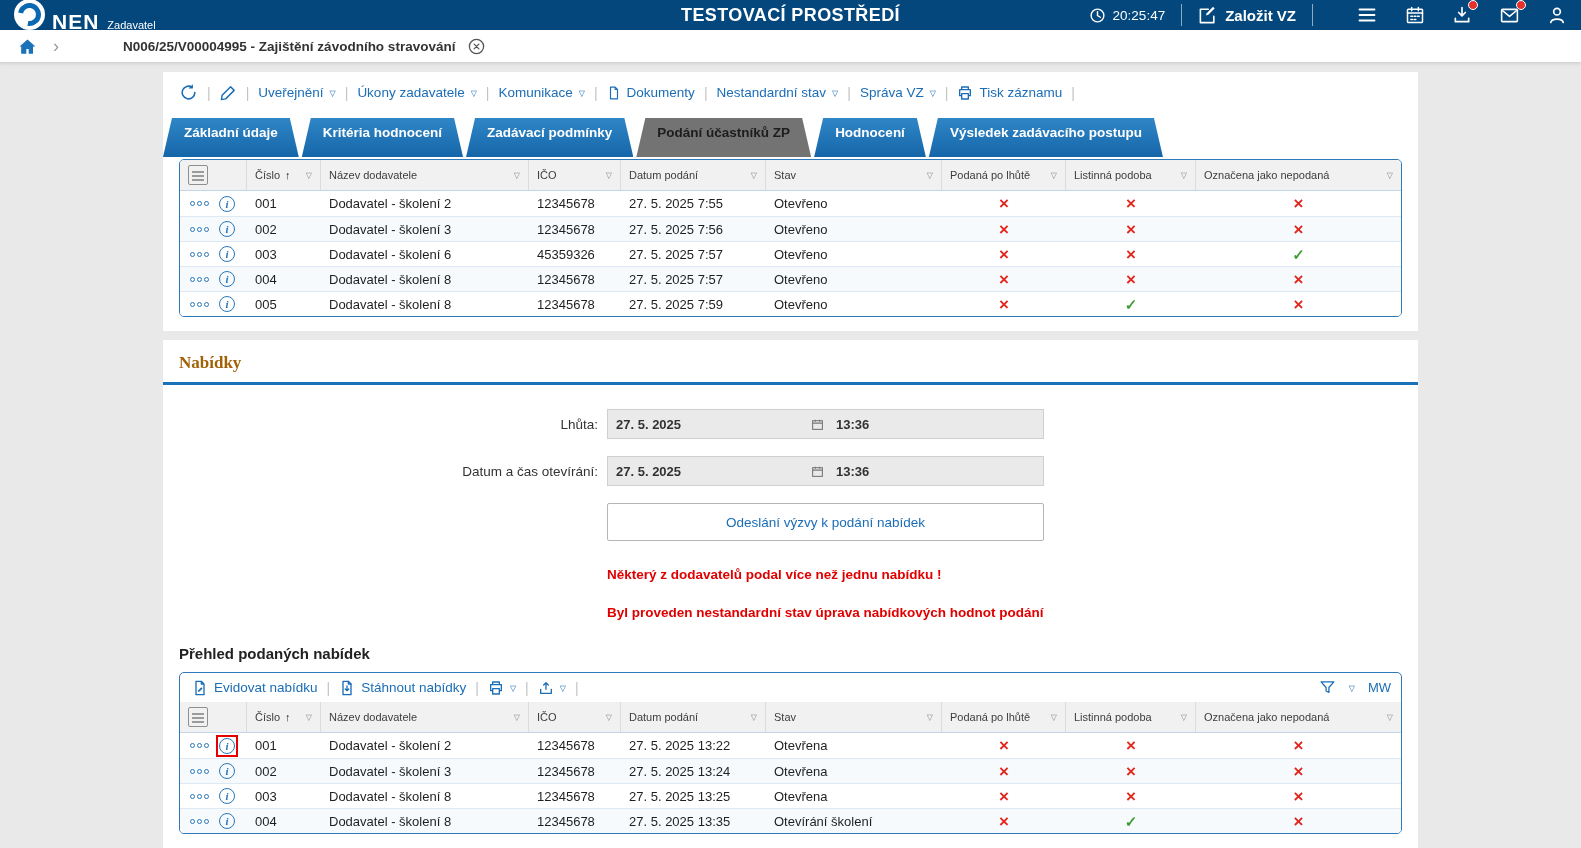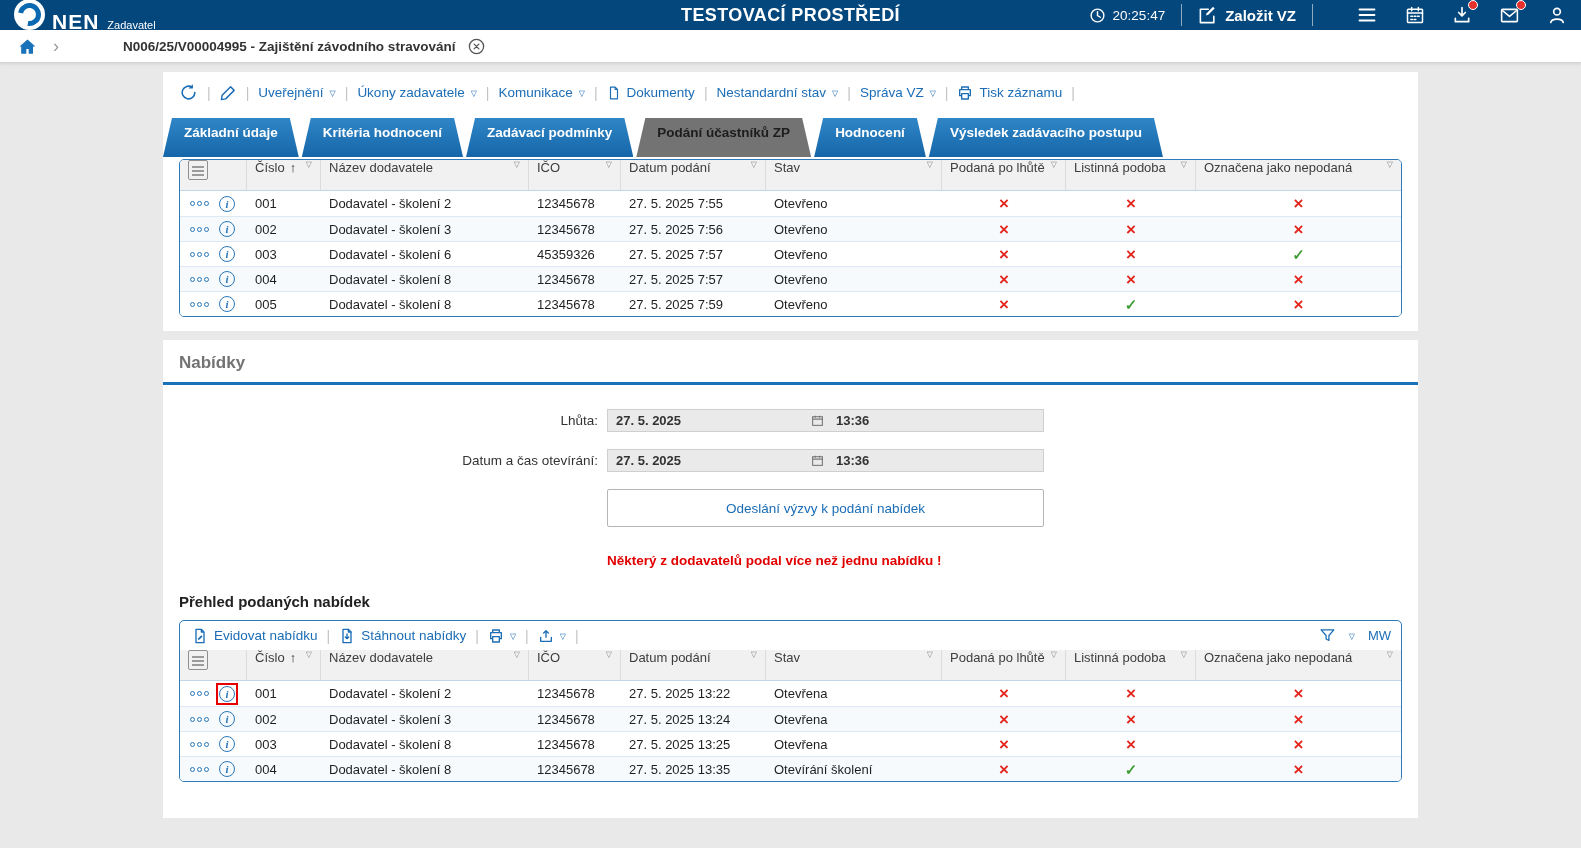--- a/index.html
+++ b/index.html
@@ -77,22 +77,22 @@
   .tab.active{ background:#737373; color:#1d1d1d; }
 
   
   .tbox{
     border:1px solid var(--table_border,#2e79b9); border-radius:5px;
     margin:2px 16px 0; overflow:hidden; background:#fff;
   }
   .grid9{ display:grid; grid-template-columns:67px 74px 208px 92px 145px 176px 124px 130px 1fr; }
   .thead{ background:#f1f1f1; border-bottom:1px solid #c3d6e8; }
   .th{
-    height:30px; display:flex; align-items:flex-start; padding:0 8px;
-    font-size:13px; color:#3d3d3d; border-right:1px solid #dcdcdc; cursor:pointer; white-space:nowrap; overflow:hidden;
+    height:30px; display:flex; align-items:center; padding:0 8px;
+    font-size:11px; color:#3d3d3d; border-right:1px solid #dcdcdc; cursor:pointer; white-space:nowrap; overflow:hidden;
   }
   .th:last-child{ border-right:none; }
   .sort-up{ margin-left:5px; font-weight:bold; color:#222; }
   .sort-up::after{ content:"↑"; }
   .flt{ margin-left:auto; color:#8a8a8a; font-size:8px; padding-left:6px; }
   .flt::after{ content:"▽"; }
   .colcfg{
     width:20px; height:20px; border:1px solid #8f8f8f; border-radius:2px; background:
       linear-gradient(#9b9b9b,#9b9b9b) 3px 5px/12px 2px no-repeat,
       linear-gradient(#9b9b9b,#9b9b9b) 3px 9px/12px 2px no-repeat,
@@ -111,28 +111,29 @@
     color:#2a77b9; font-size:11px; font-weight:bold; font-style:italic;
     display:flex; align-items:center; justify-content:center; cursor:pointer; position:relative;
     font-family:"Liberation Serif", serif; flex:0 0 16px;
   }
   .info.hl::before{ content:""; position:absolute; inset:-4px; border:2px solid #e60000; }
   .cross{ color:var(--cross_red,#e3261d); font-weight:bold; font-size:17px; line-height:1; }
   .check{ color:var(--check_green,#3f9c35); font-weight:bold; font-size:15px; line-height:1; }
 
   
   .section-title-bar{
-    padding:13px 16px 9px; font-size:17px; font-weight:bold; color:#737373;
+    padding:13px 16px 9px; font-size:17px; font-weight:bold; color:#a16207;
     border-bottom:3px solid var(--accent_blue,#1a72b8);
+    font-family:Liberation Serif, serif;
   }
   .form-area{ padding-top:24px; }
   .form-row{ display:flex; align-items:center; margin-bottom:17px; }
   .form-label{ flex:0 0 435px; text-align:right; font-size:13.5px; color:#333; margin-right:9px; white-space:nowrap; }
   .field{
-    width:437px; height:23px; background:#eaeaea; border:1px solid #cfcfcf;
+    width:437px; height:30px; background:#eaeaea; border:1px solid #cfcfcf;
     display:flex; align-items:center; font-size:13px; font-weight:bold; color:#333; cursor:pointer;
   }
   .field .date-part{ flex:0 0 203px; padding-left:8px; }
   .field .cal{ color:#777; display:flex; align-items:center; margin-right:4px; }
   .field .time-part{ padding-left:8px; }
   .send-btn{
     margin-left:444px; margin-top:14px; width:437px; height:38px;
     background:#fff; border:1px solid #b5b5b5; border-radius:2px;
     color:var(--link_blue,#1b6db6); font-size:13.5px; display:flex; align-items:center; justify-content:center;
     cursor:pointer; font-family:"Liberation Sans", sans-serif;
@@ -495,20 +496,21 @@
             <svg width="13" height="13" viewBox="0 0 24 24" fill="none" stroke="currentColor" stroke-width="2">
                 <rect x="3" y="5" width="18" height="16"></rect>
                 <path d="M3 9.5h18M8 3v4M16 3v4"></path>
               </svg>
           </span>
           <span class="time-part">13:36</span>
         </div>
       </div>
       <button class="send-btn">Odeslání výzvy k podání nabídek</button>
       <div class="warning warning1">Některý z dodavatelů podal více než jednu nabídku !</div>
+      <div class="warning warning2">Byl proveden nestandardní stav úprava nabídkových hodnot podání</div>
     </div>
 
     <div class="prehled-title">Přehled podaných nabídek</div>
 
     <div class="tbox">
       <div class="tbl-toolbar">
         <span class="cmd-link">
           <span>
             <svg width="16" height="16" viewBox="0 0 24 24" fill="none" stroke="currentColor" stroke-width="2" stroke-linejoin="round">
                 <path d="M6 2h8l4 4v16H6z"></path>

